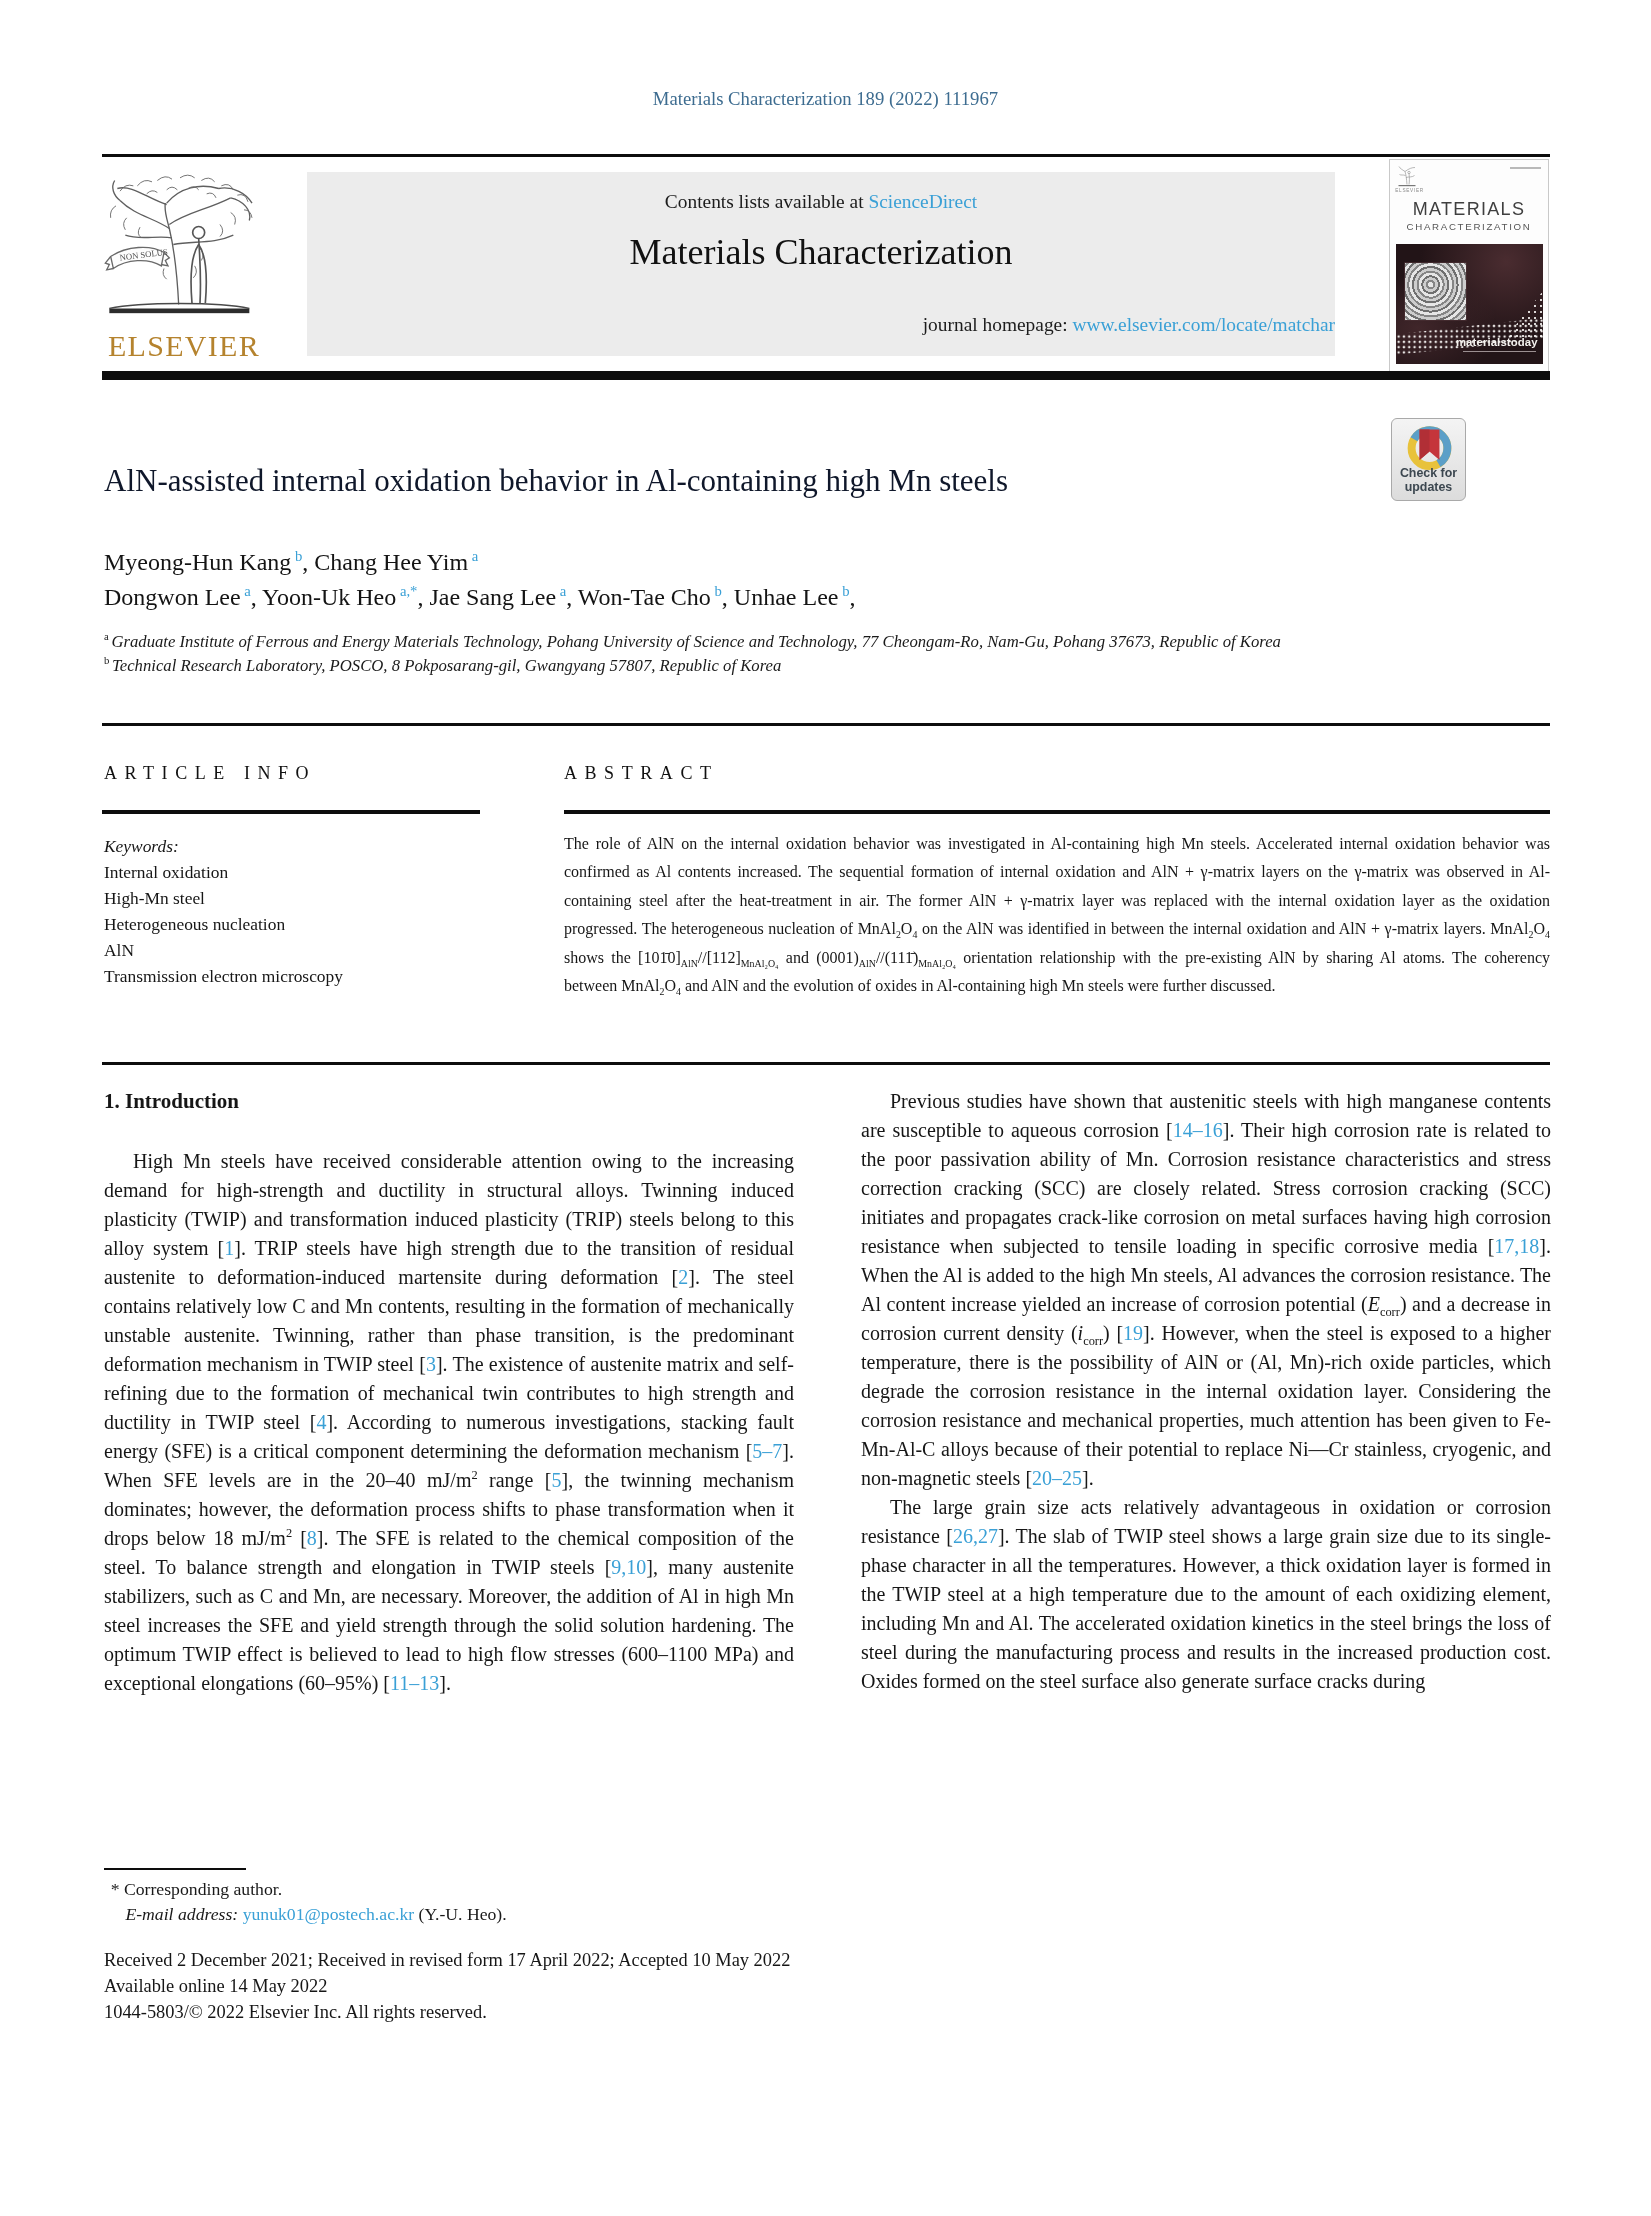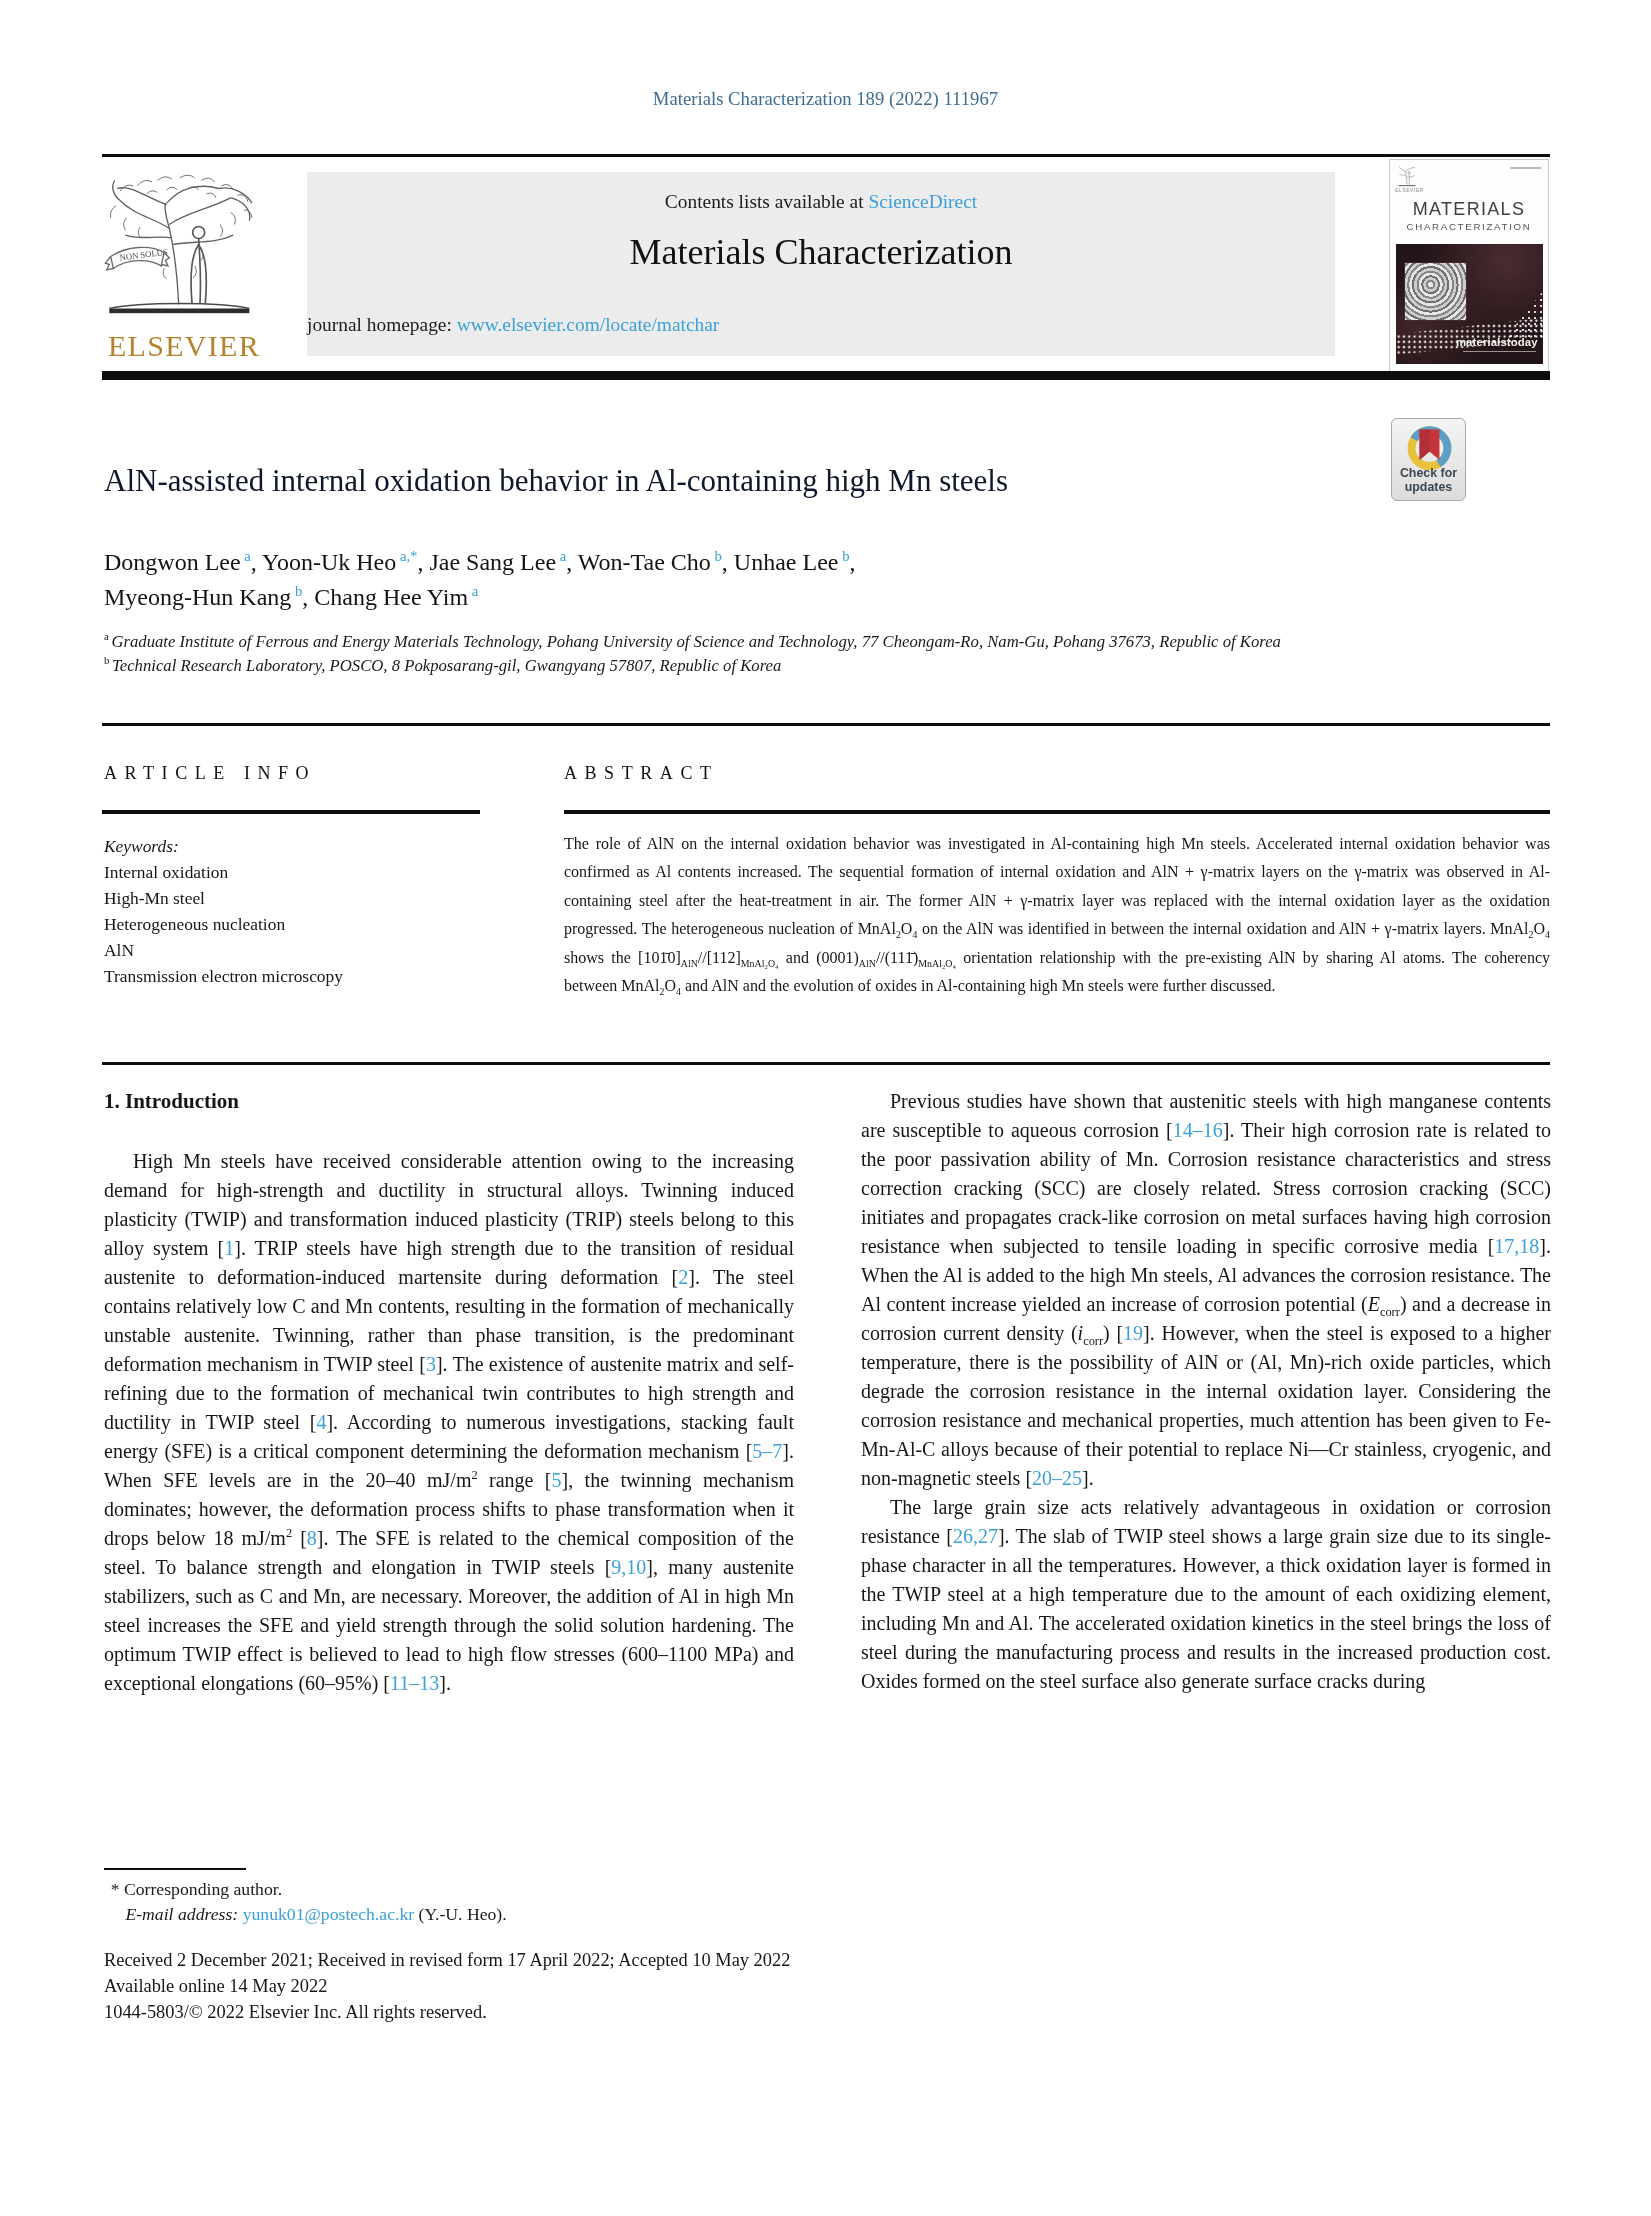--- a/index.html
+++ b/index.html
@@ -16,21 +16,21 @@
 
   .rule-top{left:102px;top:154px;width:1448px;height:2.7px;}
   .rule-heavy{left:102px;top:371px;width:1448px;height:8.7px;}
 
   .logo{position:absolute;left:100px;top:171px;width:168px;text-align:center;}
   .els-word{font-size:30px;letter-spacing:1.3px;color:#b5832e;margin-top:1.3px;font-family:"Liberation Serif",serif;}
 
   .banner{position:absolute;left:307px;top:172px;width:1028px;height:184px;background:#ececec;}
   .banner .b1{position:absolute;top:18.7px;width:100%;text-align:center;font-size:19.4px;color:#1c1c1c;}
   .banner .btitle{position:absolute;top:59px;width:100%;text-align:center;font-size:36px;color:#111;}
-  .banner .b3{position:absolute;bottom:20px;width:100%;text-align:left;font-size:19.4px;color:#1c1c1c;}
+  .banner .b3{position:absolute;bottom:20px;width:100%;text-align:right;font-size:19.4px;color:#1c1c1c;}
 
   .cover{position:absolute;left:1389px;top:159px;width:160px;height:213px;background:#fdfdfd;
          border:0.7px solid #c9c9c9;box-sizing:border-box;font-family:"Liberation Sans",sans-serif;}
   .cover .mini{position:absolute;left:6.7px;top:4px;width:20px;height:24px;}
   .cover .mini-word{position:absolute;left:5.3px;top:28px;font-size:4.7px;color:#8a8a8a;letter-spacing:0.7px;}
   .cover .issn{position:absolute;right:6.7px;top:6.7px;width:31px;height:2px;background:#b9b9b9;}
   .cover .ct1{position:absolute;top:39px;width:100%;text-align:center;font-size:18px;color:#3f3f3f;
               letter-spacing:1.3px;font-weight:400;}
   .cover .ct2{position:absolute;top:61px;width:100%;text-align:center;font-size:9.7px;color:#555;letter-spacing:1.7px;}
   .cover .art{position:absolute;left:6px;top:84px;width:147px;height:120px;
@@ -184,22 +184,22 @@
       <polygon points="41,16 71,16 71,62 56,49 41,62" fill="#c5353b"></polygon>
       <polygon points="41,16 56,16 56,49 41,62" fill="#b12f36"></polygon>
     </svg>
     <div class="badge-t">
       <span>Check for</span><br>
       <span>updates</span>
     </div>
   </div>
 
   <div class="authors">
+    <div><span>Myeong-Hun Kang</span><sup class="lnk"> b</sup><span>, </span><span>Chang Hee Yim</span><sup class="lnk"> a</sup></div>
     <div><span>Dongwon Lee</span><sup class="lnk"> a</sup><span>, </span><span>Yoon-Uk Heo</span><sup class="lnk"> a,*</sup><span>, </span><span>Jae Sang Lee</span><sup class="lnk"> a</sup><span>, </span><span>Won-Tae Cho</span><sup class="lnk"> b</sup><span>, </span><span>Unhae Lee</span><sup class="lnk"> b</sup><span>,</span></div>
-    <div><span>Myeong-Hun Kang</span><sup class="lnk"> b</sup><span>, </span><span>Chang Hee Yim</span><sup class="lnk"> a</sup></div>
   </div>
 
   <div class="affils">
     <p class="aff"><sup>a </sup><span>Graduate Institute of Ferrous and Energy Materials Technology, Pohang University of Science and Technology, 77 Cheongam-Ro, Nam-Gu, Pohang 37673, Republic of Korea</span></p>
     <p class="aff"><sup>b </sup><span>Technical Research Laboratory, POSCO, 8 Pokposarang-gil, Gwangyang 57807, Republic of Korea</span></p>
   </div>
 
   <div class="rule rule-info"></div>
 
   <div class="caps caps-left">ARTICLE INFO</div>

